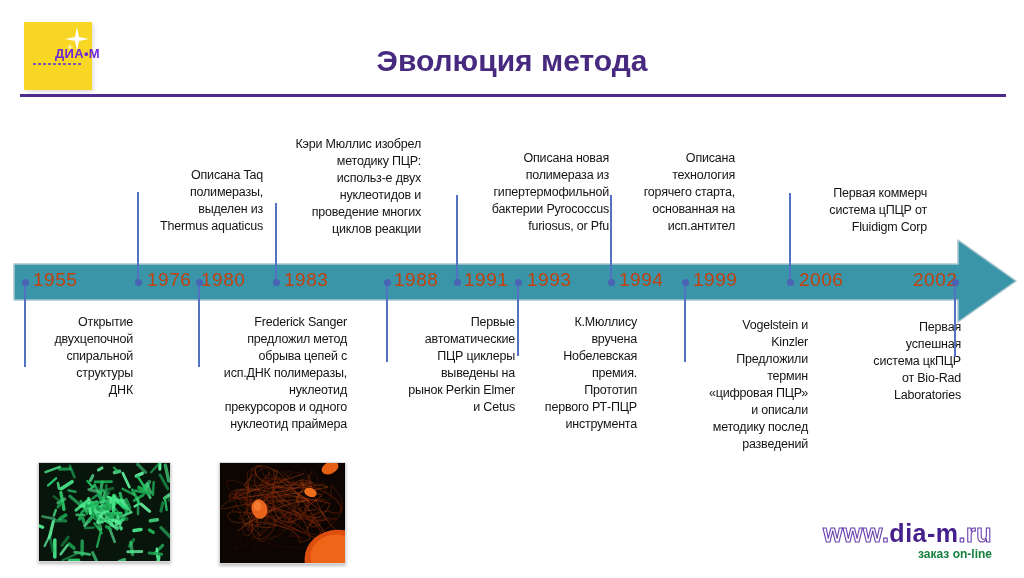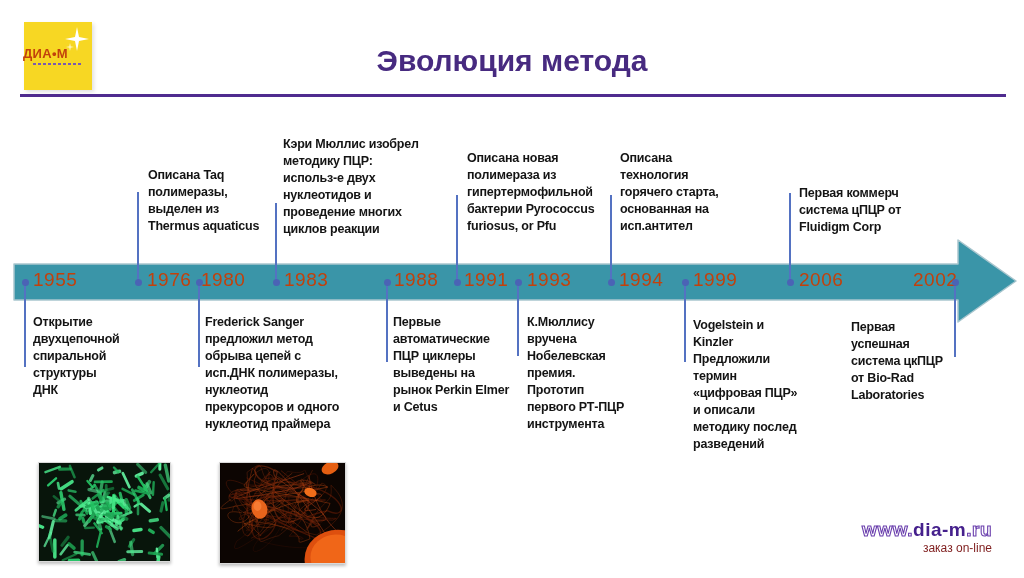--- a/index.html
+++ b/index.html
@@ -7,22 +7,22 @@
   .stage {
     position:relative; width:1024px; height:578px; background:#ffffff;
     font-family:"Liberation Sans", sans-serif; overflow:hidden;
   }
   
   .logo-square {
     position:absolute; left:24px; top:22px; width:68px; height:68px;
     background:#f7d723; box-shadow:2px 2px 4px rgba(0,0,0,0.12);
   }
   .logo-brand {
-    position:absolute; left:7px; top:46px; width:77px; text-align:center;
-    color:#c2410c; font-weight:bold; font-size:13px; letter-spacing:0.3px;
+    position:absolute; left:39px; top:46px; width:77px; text-align:center;
+    color:#6d28d9; font-weight:bold; font-size:13px; letter-spacing:0.3px;
   }
   .logo-subtext {
     position:absolute; left:33px; top:63px; width:50px; height:2px;
     background:repeating-linear-gradient(90deg,#7a5bb0 0 3px, transparent 3px 5px);
   }
   .logo-35 {
     position:absolute; left:50px; top:42px; width:70px;
     font-family:"DejaVu Serif", serif; font-style:italic;
     font-size:46px; color:#5a3f9e; line-height:1;
   }
@@ -40,36 +40,36 @@
   .year {
     position:absolute; top:269px; color:#c2410c; font-size:19px;
     letter-spacing:0.5px; z-index:4;
   }
   .conn { position:absolute; width:1.5px; background:#5472c2; z-index:3; }
   .dot {
     position:absolute; width:7px; height:7px; border-radius:50%;
     background:#4b63b5; top:279px; z-index:5;
   }
   .note {
-    position:absolute; font-weight:bold; font-size:12.5px; line-height:17px;
-    letter-spacing:-0.2px; color:#141414; white-space:pre-line; z-index:2;
+    position:absolute; font-weight:normal; font-size:12.5px; line-height:17px;
+    letter-spacing:-0.2px; color:#141414; white-space:pre-line; z-index:2;text-align:right;
   }
   
   .micro {
     position:absolute; border:1px solid #d9d9d9;
     box-shadow:0 2px 3px rgba(0,0,0,0.25); background:#000;
   }
   
   .footer {
     position:absolute; right:32px; top:520px; text-align:right; color:#5b2d90;
   }
-  .url-line { font-size:19px; font-weight:bold; letter-spacing:0.5px; line-height:1.05; }
+  .url-line { font-size:25px; font-weight:bold; letter-spacing:0.5px; line-height:1.05; }
   .hollow { color:transparent; -webkit-text-stroke:1.1px #6a3fad; }
   .solid-part { color:#45208c; }
-  .tagline { font-size:12px; font-weight:normal; color:#7f1d1d; margin-top:1px; }
+  .tagline { font-size:12px; font-weight:bold; color:#15803d; margin-top:1px; }
 </style>
 </head>
 <body>
 
 <div class="stage">
 
   <div class="logo-square"></div>
   <svg class="sparkle" width="26" height="26" viewBox="0 0 26 26">
     <path d="M13 1 L15 11 L25 13 L15 15 L13 25 L11 15 L1 13 L11 11 Z" fill="#ffffff"></path>
     <path d="M6 17 L6.8 20.2 L10 21 L6.8 21.8 L6 25 L5.2 21.8 L2 21 L5.2 20.2 Z" fill="#fdf3b5"></path>

